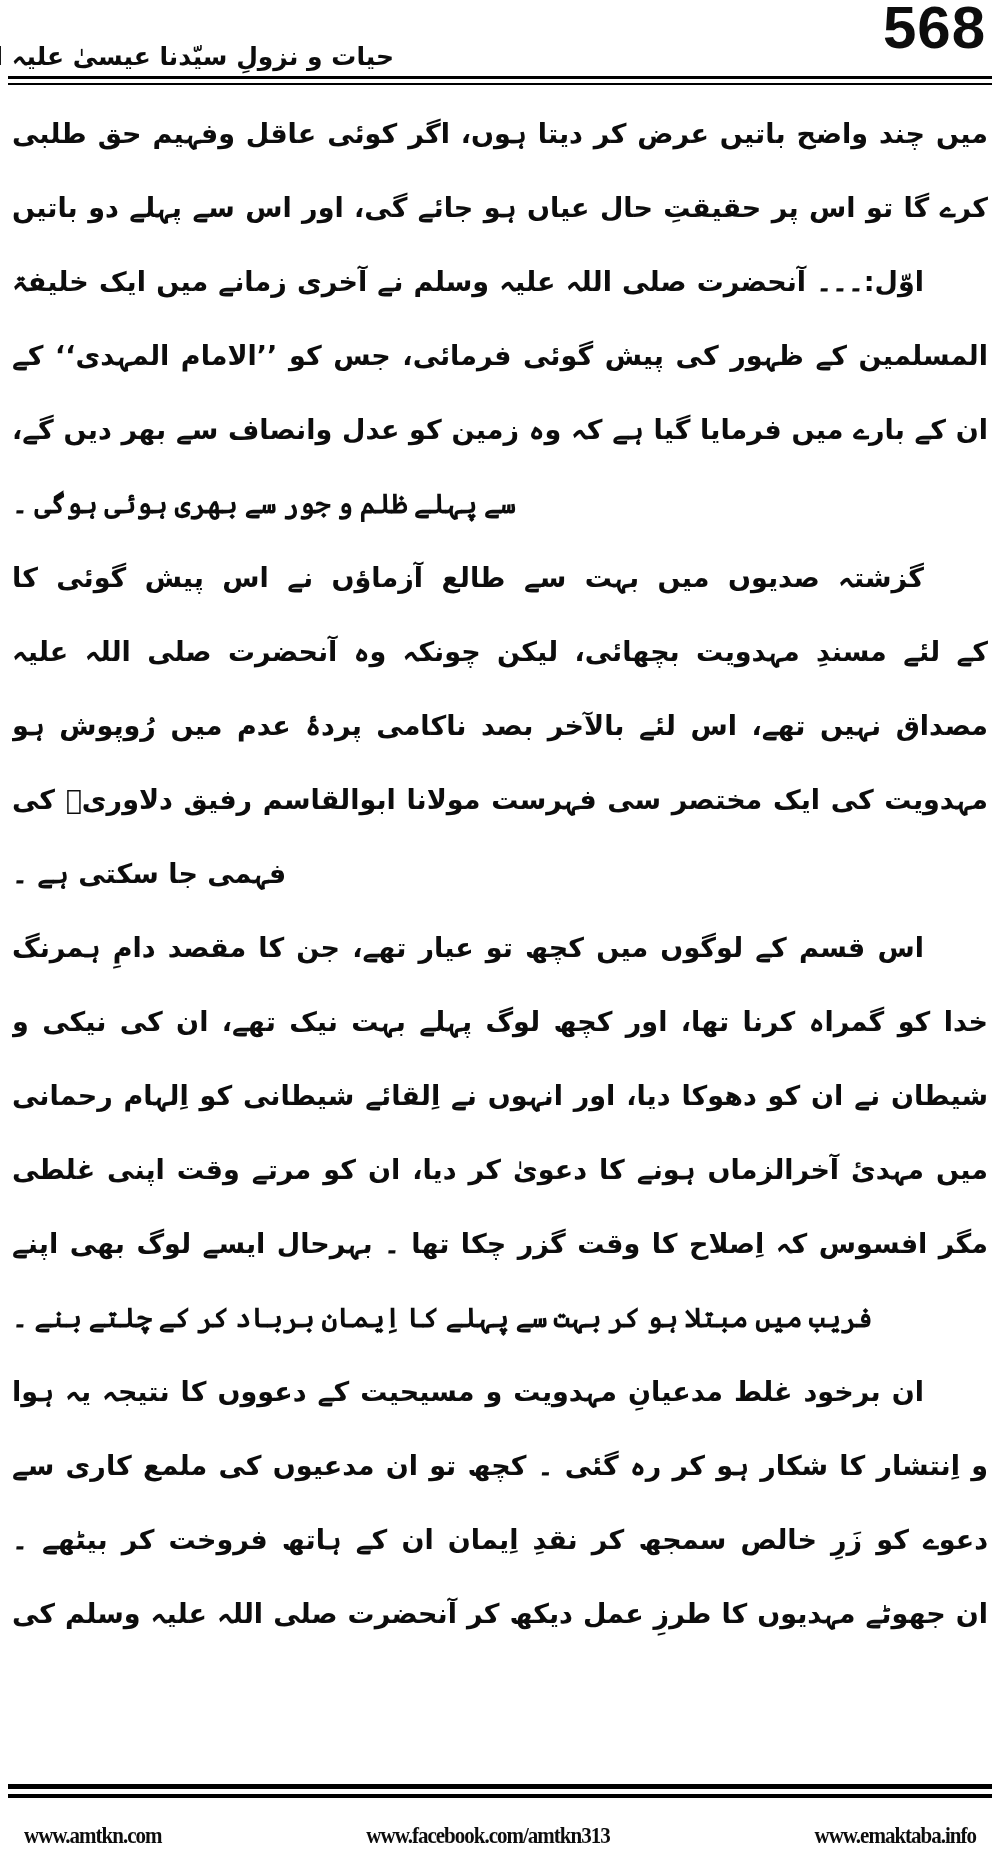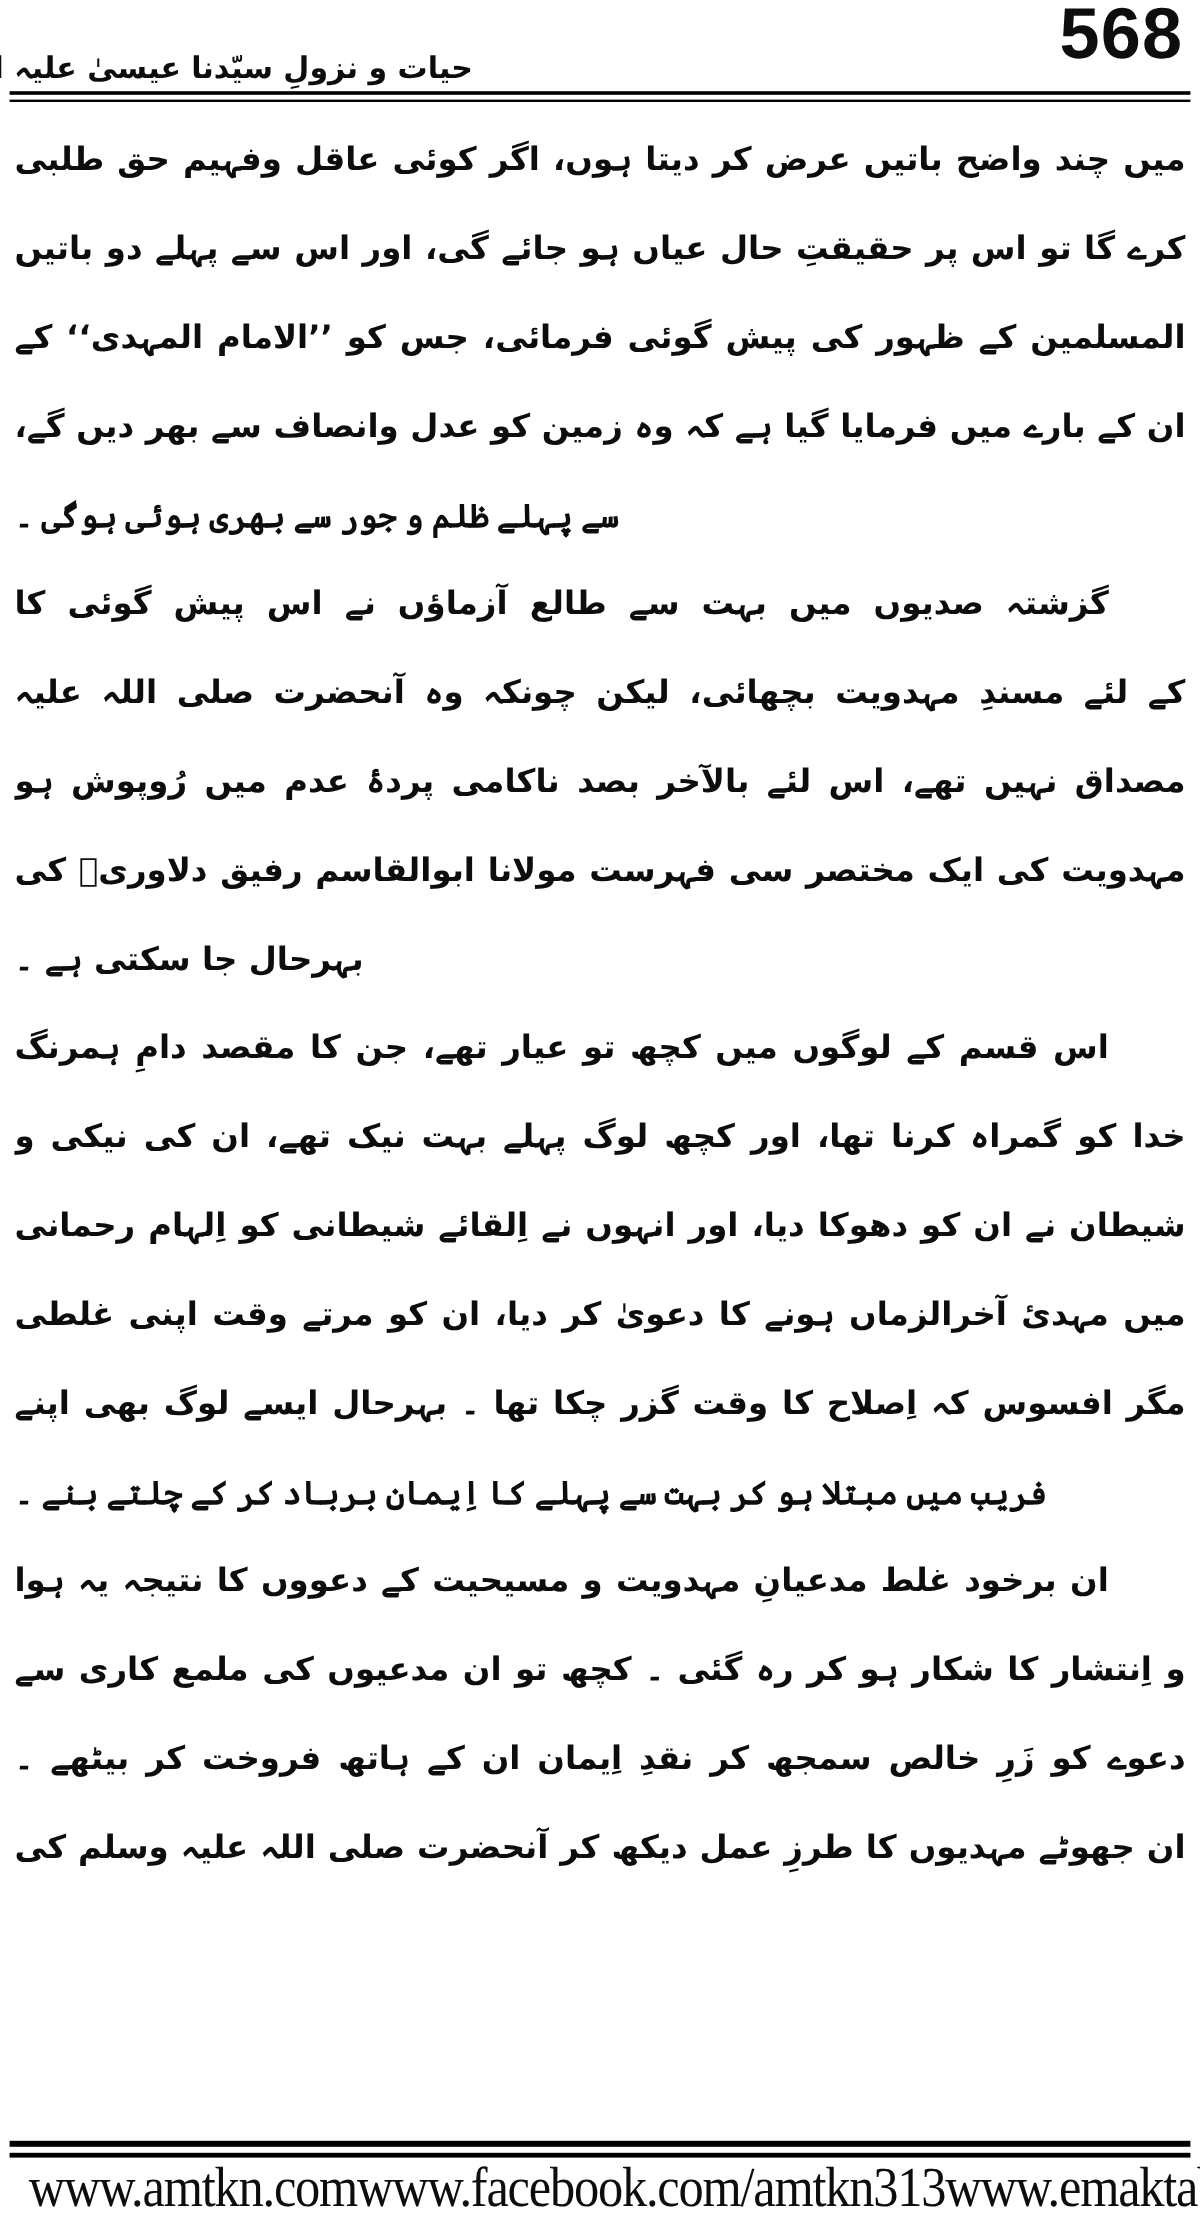--- a/index.html
+++ b/index.html
@@ -79,50 +79,51 @@
     border-bottom: 4px solid #000;
   }
   .footer {
     position: absolute;
     left: 0; right: 0;
     bottom: 2px;
     display: flex;
     justify-content: space-between;
     padding: 0 24px;
     font-family: "Liberation Serif", serif;
-    font-size: 42px;
-    font-weight: normal;
+    font-size: 21px;
+    font-weight: bold;
     direction: ltr;
   }
   .footer .url { transform: scaleY(1.12); letter-spacing: -1px; }
 </style>
 </head>
 <body>
 
 <div class="page">
 
   <div class="header">
     <div class="side-title left-title">حیات و نزولِ سیّدنا عیسیٰ علیہ السلام</div>
     <div class="page-num">568</div>
   </div>
 
   <div class="header-rule"></div>
 
   <div class="body-text">
 
   <div class="line align-justify">میں چند واضح باتیں عرض کر دیتا ہوں، اگر کوئی عاقل وفہیم حق طلبی کے جذبے سے ان پر غور</div>
       <div class="line align-justify">کرے گا تو اس پر حقیقتِ حال عیاں ہو جائے گی، اور اس سے پہلے دو باتیں بطورِ تمہید عرض</div>
+      <div class="line align-justify indented">اوّل:۔۔۔ آنحضرت صلی اللہ علیہ وسلم نے آخری زمانے میں ایک خلیفۃ</div>
       <div class="line align-justify">المسلمین کے ظہور کی پیش گوئی فرمائی، جس کو ’’الامام المہدی‘‘ کے لقب سے یاد کیا جاتا ہے،</div>
       <div class="line align-justify">ان کے بارے میں فرمایا گیا ہے کہ وہ زمین کو عدل وانصاف سے بھر دیں گے، جیسا کہ ان</div>
       <div class="line align-center">سے پہلے ظلم و جور سے بھری ہوئی ہوگی ۔</div>
       <div class="line align-justify indented">گزشتہ صدیوں میں بہت سے طالع آزماؤں نے اس پیش گوئی کا مصداق بننے</div>
       <div class="line align-justify">کے لئے مسندِ مہدویت بچھائی، لیکن چونکہ وہ آنحضرت صلی اللہ علیہ وسلم کی پیش گوئی کا</div>
       <div class="line align-justify">مصداق نہیں تھے، اس لئے بالآخر بصد ناکامی پردۂ عدم میں رُوپوش ہو گئے، ان مدعیانِ</div>
       <div class="line align-justify">مہدویت کی ایک مختصر سی فہرست مولانا ابوالقاسم رفیق دلاوریؒ کی کتاب ’’ائمۂ تلبیس‘‘ میں</div>
-      <div class="line align-left">بہرحال جا سکتی ہے ۔</div>
+      <div class="line align-left">فہمی جا سکتی ہے ۔</div>
       <div class="line align-justify indented">اس قسم کے لوگوں میں کچھ تو عیار تھے، جن کا مقصد دامِ ہمرنگ زمین بچھا کر خلقِ</div>
       <div class="line align-justify">خدا کو گمراہ کرنا تھا، اور کچھ لوگ پہلے بہت نیک تھے، ان کی نیکی و پارسائی کے حوالے سے</div>
       <div class="line align-justify">شیطان نے ان کو دھوکا دیا، اور انہوں نے اِلقائے شیطانی کو اِلہام رحمانی سمجھ لیا، اور غلط فہمی</div>
       <div class="line align-justify">میں مہدیٔ آخرالزماں ہونے کا دعویٰ کر دیا، ان کو مرتے وقت اپنی غلطی معلوم ہو گئی ہوگی،</div>
       <div class="line align-justify">مگر افسوس کہ اِصلاح کا وقت گزر چکا تھا ۔ بہرحال ایسے لوگ بھی اپنے زُہد و تقدس کے</div>
       <div class="line align-center">فریب میں مبتلا ہو کر بہت سے پہلے کا اِیمان برباد کر کے چلتے بنے ۔</div>
       <div class="line align-justify indented">ان برخود غلط مدعیانِ مہدویت و مسیحیت کے دعووں کا نتیجہ یہ ہوا کہ اُمت اِفتراق</div>
       <div class="line align-justify">و اِنتشار کا شکار ہو کر رہ گئی ۔ کچھ تو ان مدعیوں کی ملمع کاری سے مسحور ہو گئے، اور ان کے</div>
       <div class="line align-justify">دعوے کو زَرِ خالص سمجھ کر نقدِ اِیمان ان کے ہاتھ فروخت کر بیٹھے ۔ کچھ جدید طبقے کے لوگوں کو</div>
       <div class="line align-justify">ان جھوٹے مہدیوں کا طرزِ عمل دیکھ کر آنحضرت صلی اللہ علیہ وسلم کی اس پیش گوئی پر اِیمان</div>

